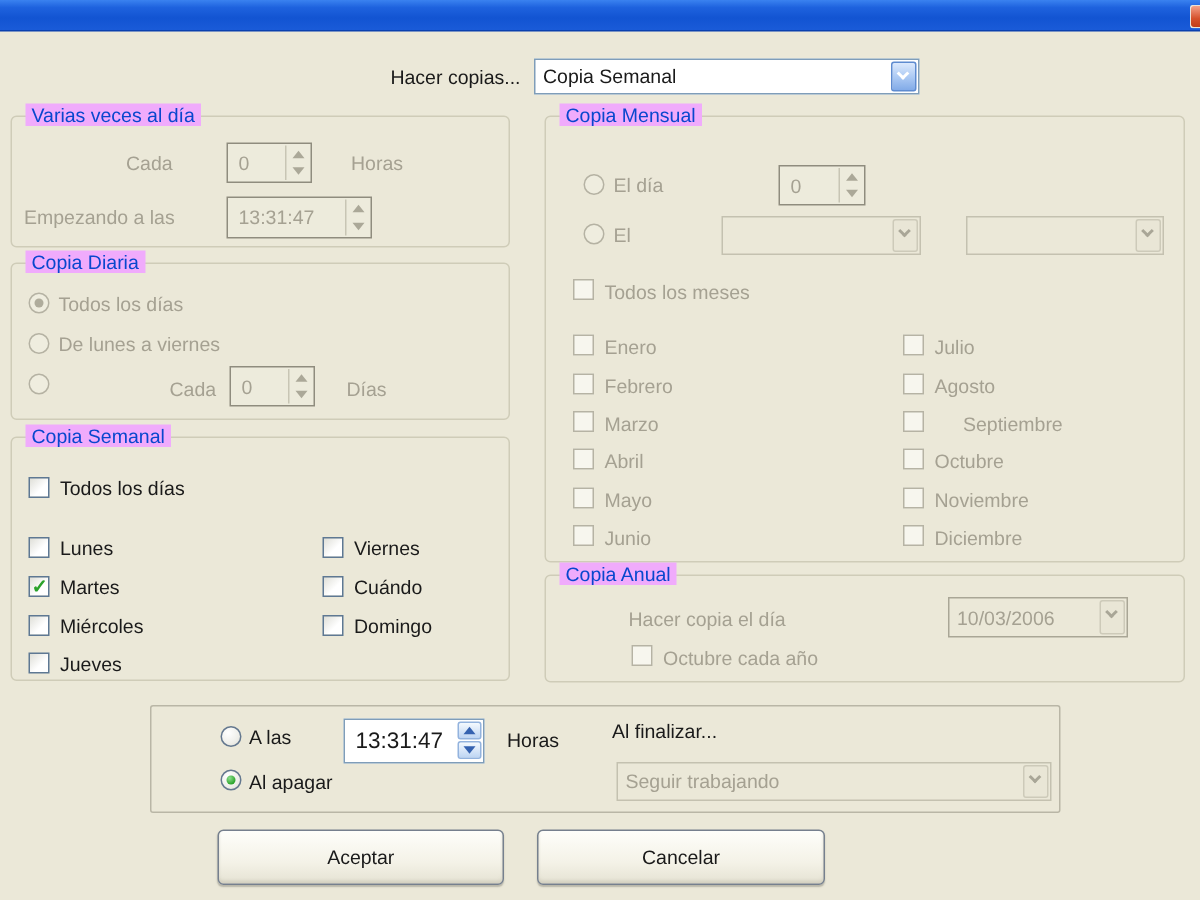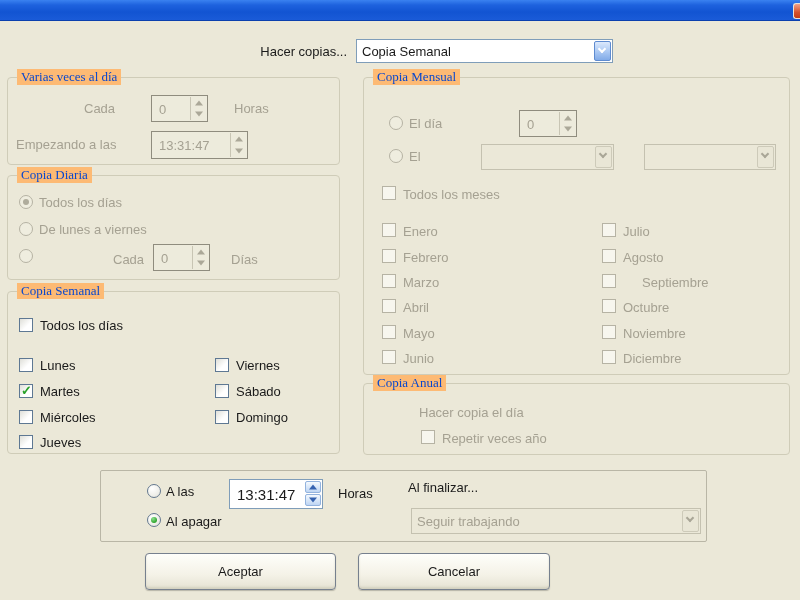--- a/index.html
+++ b/index.html
@@ -14,21 +14,21 @@
   #title-text { position:absolute; left:1px; top:2px; color:#fff; font-weight:bold; font-size:14px;
     text-shadow:1px 1px 1px rgba(10,40,120,0.85); white-space:nowrap; }
   #close-btn { position:absolute; right:0; top:3px; width:7px; height:16px;
     background:linear-gradient(180deg,#F4A188,#D5512B 60%,#C23C17);
     border:1px solid #E8E3D8; border-right:none; border-radius:3px 0 0 3px; }
 
   
   .lbl { position:absolute; white-space:nowrap; }
   .dis { color:#A5A192; }
   .grp { position:absolute; border:1px solid #CFCCB8; border-radius:4px; }
-  .grp-title { position:absolute; top:-9px; left:9px; background:#fdba74; padding:0 4px; color:#0847CE;font-family:Liberation Serif, serif; }
+  .grp-title { position:absolute; top:-9px; left:9px; background:#f0abfc; padding:0 4px; color:#0847CE; }
 
   
   .combo { position:absolute; border:1px solid #7F9DB9; background:#fff; }
   .combo-text { position:absolute; left:5px; top:50%; transform:translateY(-50%); white-space:nowrap; }
   .combo-btn { position:absolute; right:1px; top:1px; bottom:1px; width:17px;
     background:linear-gradient(180deg,#DCE9FC 0%,#AECBF4 50%,#82ABE8 100%);
     border:1px solid #5E8BD0; border-radius:2px; }
   .chev { position:absolute; left:4px; top:4px; width:6px; height:6px;
     border-right:2px solid #fff; border-bottom:2px solid #fff; transform:rotate(45deg); }
   .combo.dis2 { border-color:#C4C1B0; background:#EBE8D8; }
@@ -153,21 +153,21 @@
     <span class="cb checked" style="left:11px;top:92px;"></span>
     <span class="lbl" style="left:32px;top:92px;">Martes</span>
     <span class="cb" style="left:11px;top:118px;"></span>
     <span class="lbl" style="left:32px;top:118px;">Miércoles</span>
     <span class="cb" style="left:11px;top:143px;"></span>
     <span class="lbl" style="left:32px;top:143px;">Jueves</span>
 
     <span class="cb" style="left:207px;top:66px;"></span>
     <span class="lbl" style="left:228px;top:66px;">Viernes</span>
     <span class="cb" style="left:207px;top:92px;"></span>
-    <span class="lbl" style="left:228px;top:92px;">Sábado</span>
+    <span class="lbl" style="left:228px;top:92px;">Cuándo</span>
     <span class="cb" style="left:207px;top:118px;"></span>
     <span class="lbl" style="left:228px;top:118px;">Domingo</span>
   </div>
 
   <div class="grp" style="left:363px;top:77px;width:427px;height:298px;">
     <span class="grp-title">Copia Mensual</span>
     <span class="radio dis2" style="left:25px;top:38px;"></span>
     <span class="lbl dis" style="left:45px;top:38px;">El día</span>
     <div class="spin dis2" style="left:155px;top:32px;width:58px;height:27px;">
       <span class="spin-val dis">0</span>
@@ -220,22 +220,28 @@
     <span class="lbl dis" style="left:259px;top:222px;">Octubre</span>
     <span class="cb dis2" style="left:238px;top:247px;"></span>
     <span class="lbl dis" style="left:259px;top:248px;">Noviembre</span>
     <span class="cb dis2" style="left:238px;top:272px;"></span>
     <span class="lbl dis" style="left:259px;top:273px;">Diciembre</span>
   </div>
 
   <div class="grp" style="left:363px;top:383px;width:427px;height:72px;">
     <span class="grp-title">Copia Anual</span>
     <span class="lbl dis" style="left:55px;top:21px;">Hacer copia el día</span>
+    <div class="combo dis2" style="left:268px;top:14px;width:120px;height:27px;border-color:#A9A696;">
+      <span class="combo-text dis">10/03/2006</span>
+      <div class="combo-btn">
+          <span class="chev"></span>
+        </div>
+    </div>
     <span class="cb dis2" style="left:57px;top:46px;"></span>
-    <span class="lbl dis" style="left:78px;top:47px;">Repetir veces año</span>
+    <span class="lbl dis" style="left:78px;top:47px;">Octubre cada año</span>
   </div>
 
   <div id="bottom-box">
     <span class="radio" style="left:46px;top:13px;"></span>
     <span class="lbl" style="left:65px;top:13px;">A las</span>
     <div class="spin en" style="left:128px;top:8px;width:94px;height:30px;">
       <span class="spin-val" style="font-size:15px;">13:31:47</span>
       <div class="spin-btns">
         <div class="spin-b">
             <span class="tri-up"></span>

